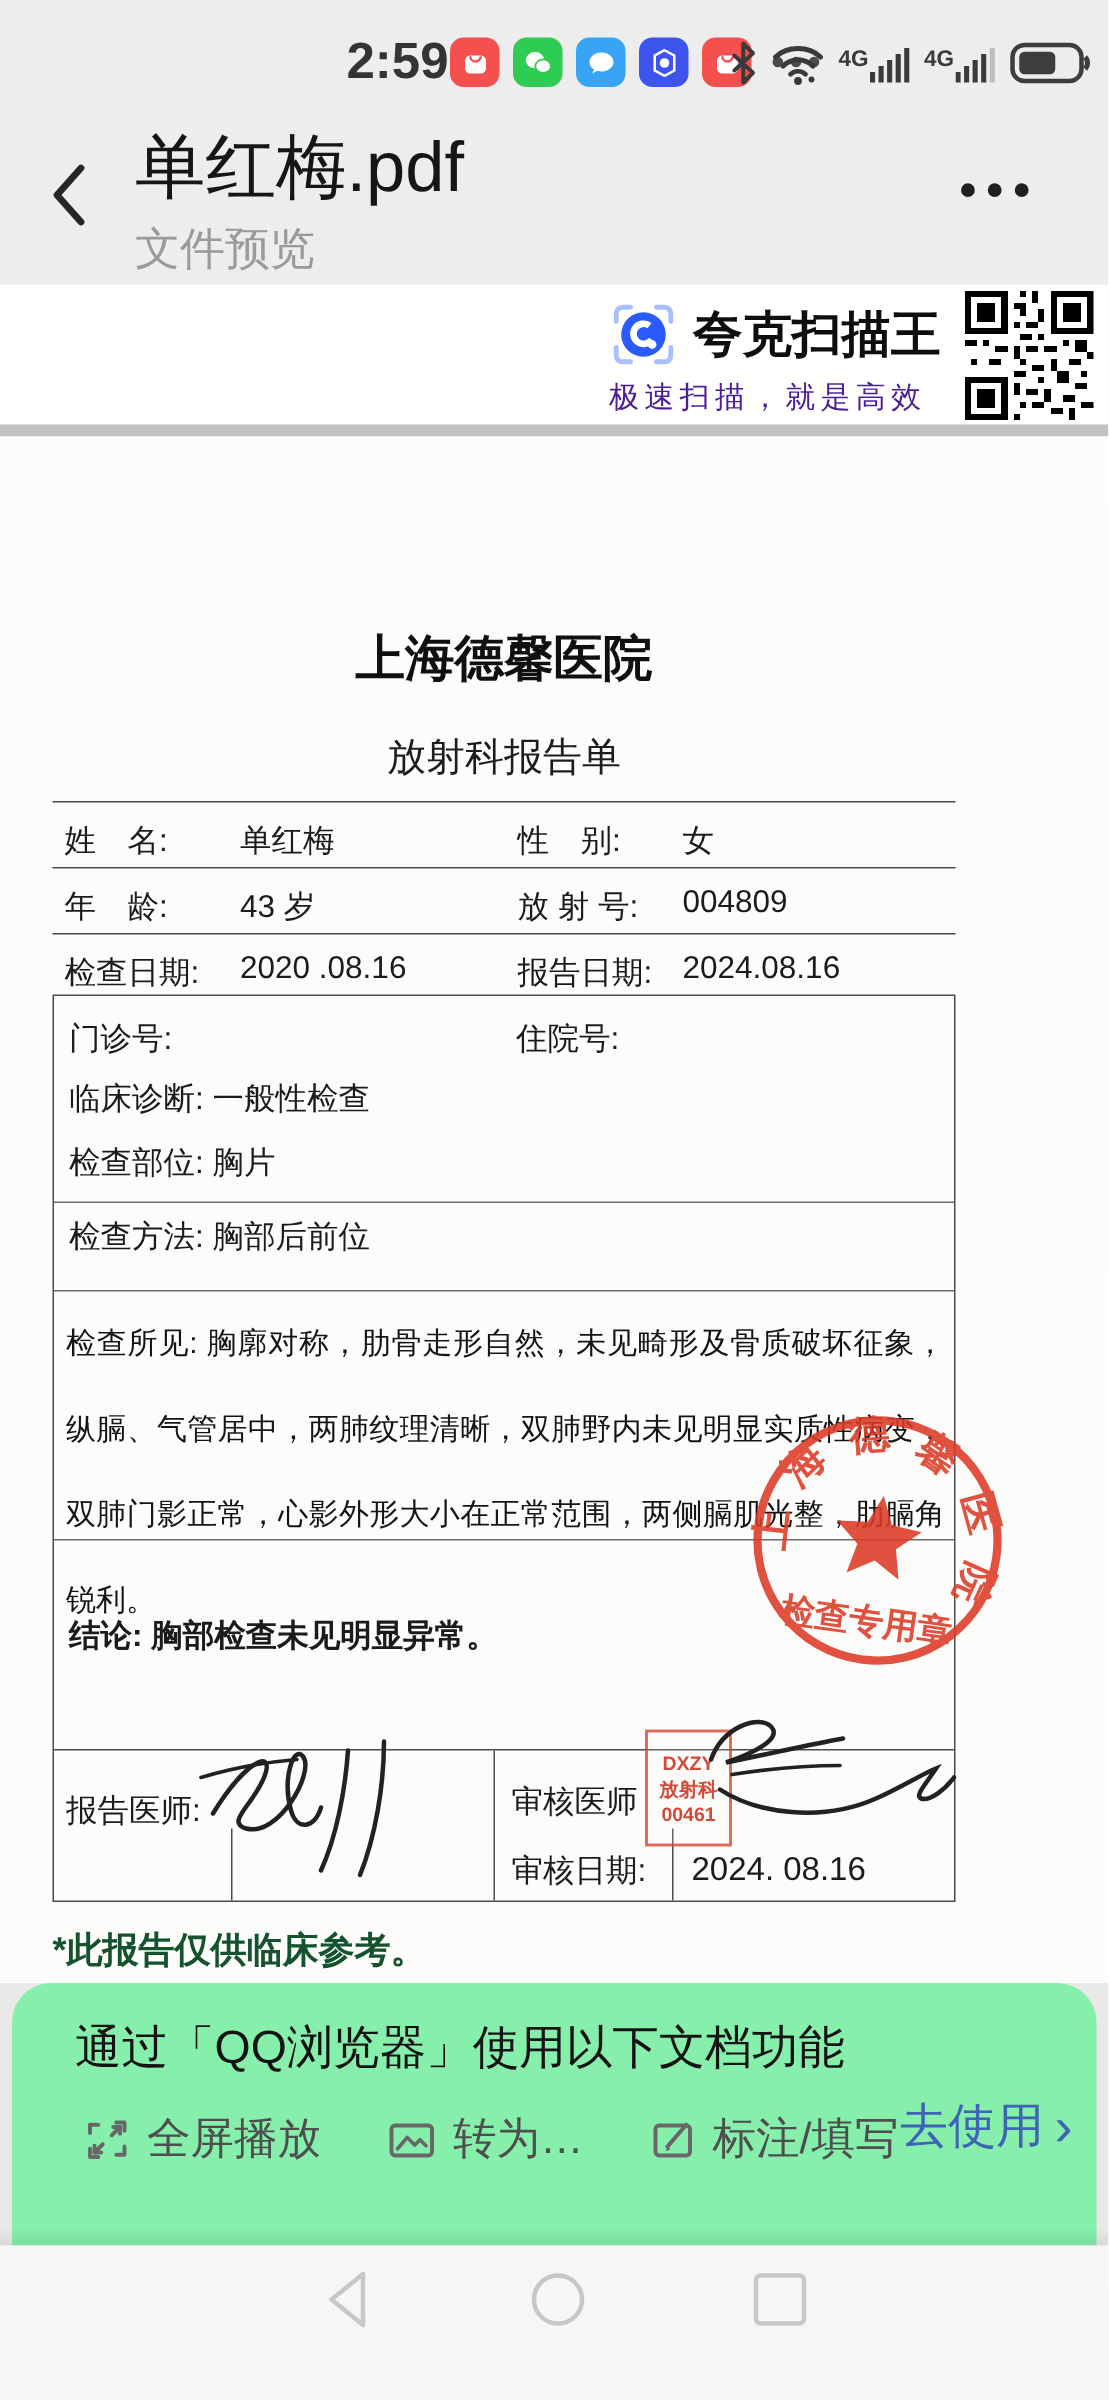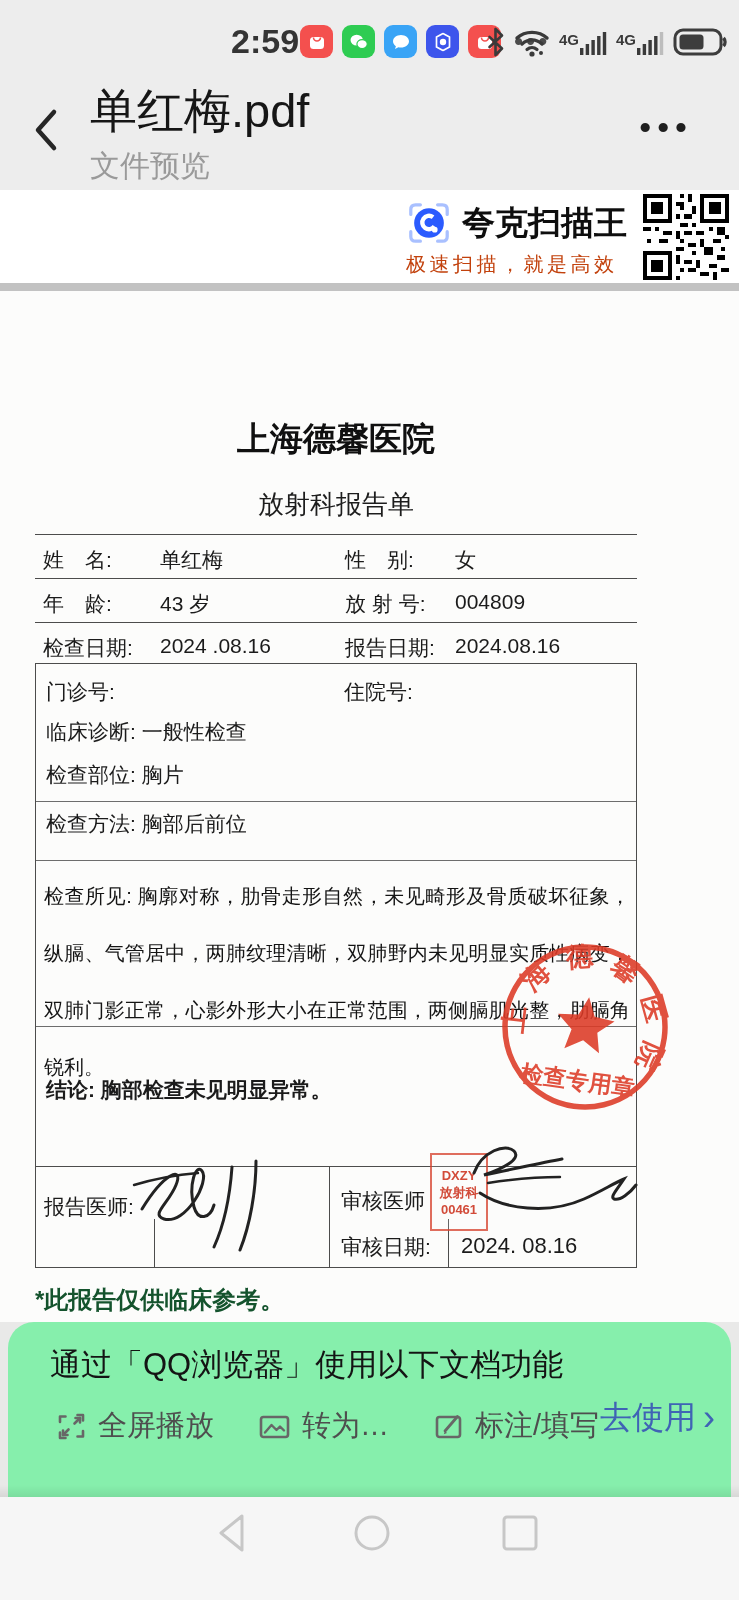--- a/index.html
+++ b/index.html
@@ -24,21 +24,21 @@
   .back-btn{position:absolute;left:30px;top:104px;width:30px;height:52px;cursor:pointer;}
   .file-title{position:absolute;left:90px;top:80px;font-size:47px;font-weight:500;color:#161616;}
   .file-subtitle{position:absolute;left:90px;top:146px;font-size:30px;color:#9a9a9a;}
   .menu-dots{position:absolute;right:46px;top:108px;font-size:34px;letter-spacing:6px;color:#1f1f1f;cursor:pointer;}
 
   
   .banner{position:absolute;top:190px;left:0;width:739px;height:93px;background:#ffffff;}
   .banner-inner{position:absolute;right:112px;top:10px;text-align:left;}
   .brand-row{display:flex;align-items:center;gap:10px;}
   .brand-name{font-size:33px;font-weight:700;color:#0e0e0e;}
-  .tagline{margin-top:5px;font-size:20px;color:#c2410c;letter-spacing:3.5px;}
+  .tagline{margin-top:5px;font-size:20px;color:#4c1d95;letter-spacing:3.5px;}
   .qr{position:absolute;right:10px;top:4px;width:86px;height:86px;}
   .strip{position:absolute;top:283px;left:0;width:739px;height:8px;background:#c2c2c2;}
 
   
   .doc{position:absolute;top:291px;left:0;width:739px;height:1031px;background:#fcfcfb;}
   .doc-content{position:absolute;left:35px;top:0;width:602px;height:1031px;color:#1b1b1b;}
   .hospital{position:absolute;top:126px;left:0;width:100%;text-align:center;font-size:33px;font-weight:700;color:#101010;}
   .report-title{position:absolute;top:196px;left:0;width:100%;text-align:center;font-size:26px;color:#1d1d1d;}
   .info-table{position:absolute;top:243px;left:0;width:100%;}
   .info-row{position:relative;height:43px;border-top:1.5px solid #4c4c4c;font-size:21px;}
@@ -249,21 +249,21 @@
           <span class="c-v2">女</span>
         </div>
         <div class="info-row">
           <span class="c-l1">年　龄:</span>
           <span class="c-v1">43 岁</span>
           <span class="c-l2">放 射 号:</span>
           <span class="c-v2">004809</span>
         </div>
         <div class="info-row">
           <span class="c-l1">检查日期:</span>
-          <span class="c-v1">2024 .08.16</span>
+          <span class="c-v1">2020 .08.16</span>
           <span class="c-l2">报告日期:</span>
           <span class="c-v2">2024.08.16</span>
         </div>
       </div>
 
       <div class="box">
         <span class="frow" style="left:10px;top:14px;">门诊号:</span>
         <span class="frow" style="left:308px;top:14px;">住院号:</span>
         <span class="frow" style="left:10px;top:54px;"><span>临床诊断:</span> <span>一般性检查</span></span>
         <span class="frow" style="left:10px;top:97px;"><span>检查部位:</span> <span>胸片</span></span>

